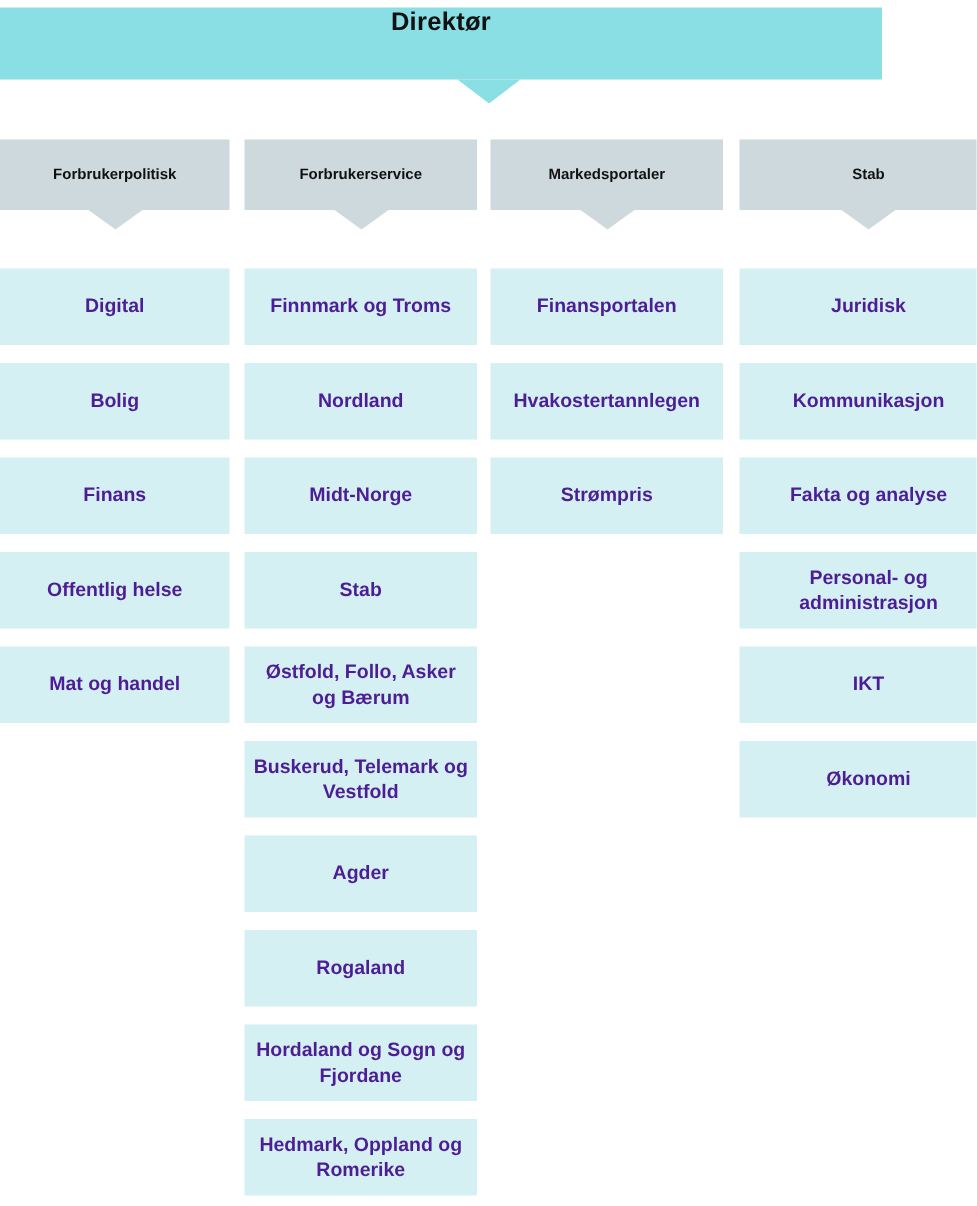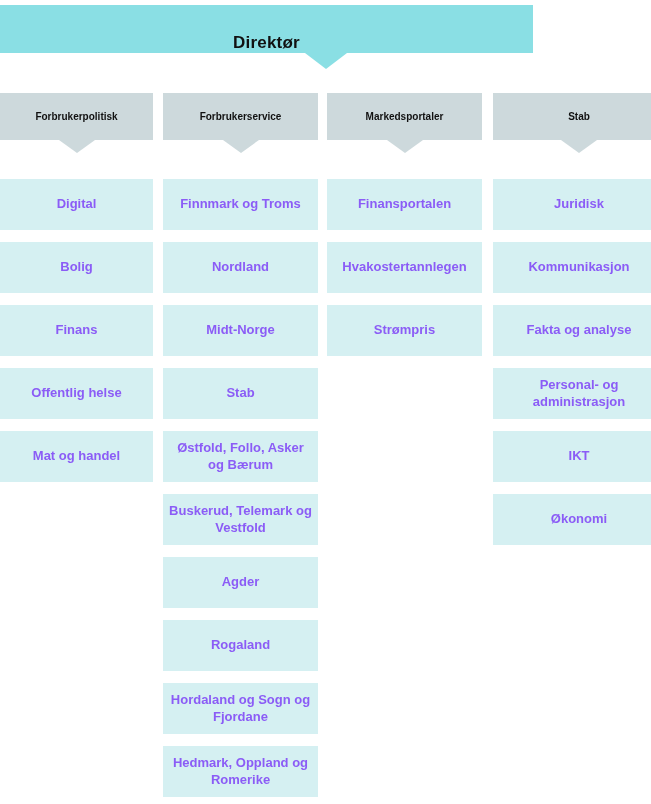--- a/index.html
+++ b/index.html
@@ -19,25 +19,25 @@
     position: relative;
     width: 651px;
     height: 804px;
   }
 
   
   .top-banner {
     position: absolute;
     left: 0;
     top: 5px;
-    width: 533px;
+    width: 588px;
     height: 48px;
     background: var(--banner-color, #8adfe4);
     display: flex;
-    align-items: flex-end;
+    align-items: flex-start;
     justify-content: center;
     box-sizing: border-box;
   }
   .top-banner-label {
     font-size: 17px;
     font-weight: bold;
     color: #111111;
     letter-spacing: 0.2px;
   }
   .banner-notch {
@@ -106,21 +106,21 @@
     margin-bottom: 12px;
     display: flex;
     align-items: center;
     justify-content: center;
     box-sizing: border-box;
     padding: 0 6px;
   }
   .org-box-label {
     font-size: 13px;
     font-weight: bold;
-    color: #8b5cf6;
+    color: #4c1d95;
     text-align: center;
     line-height: 1.25;
   }
 </style>
 </head>
 <body style="background: rgb(255, 255, 255);">
 
 <div id="org-chart">
 
   <div class="top-banner">

